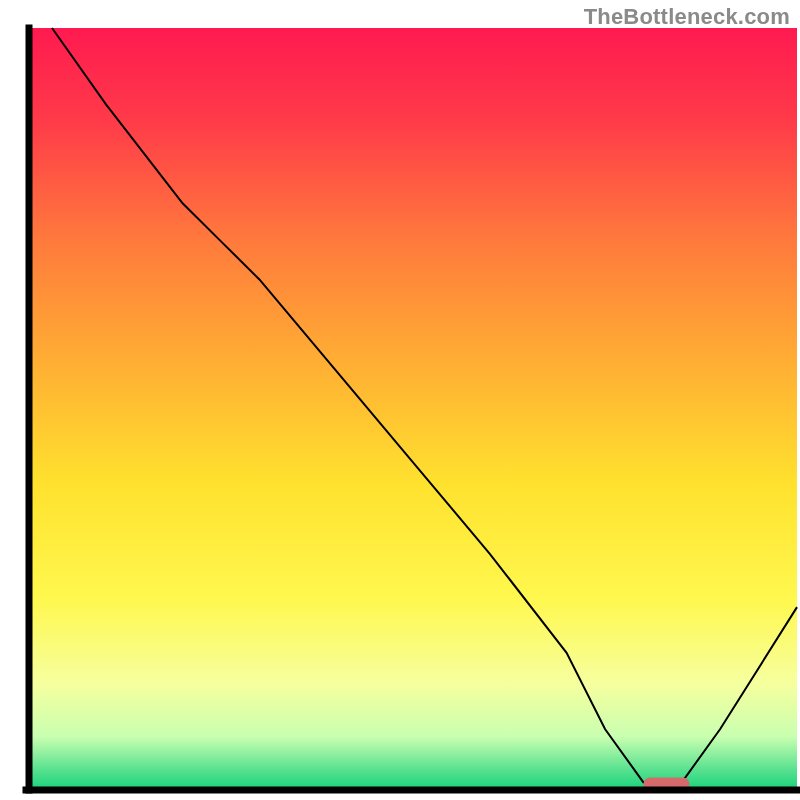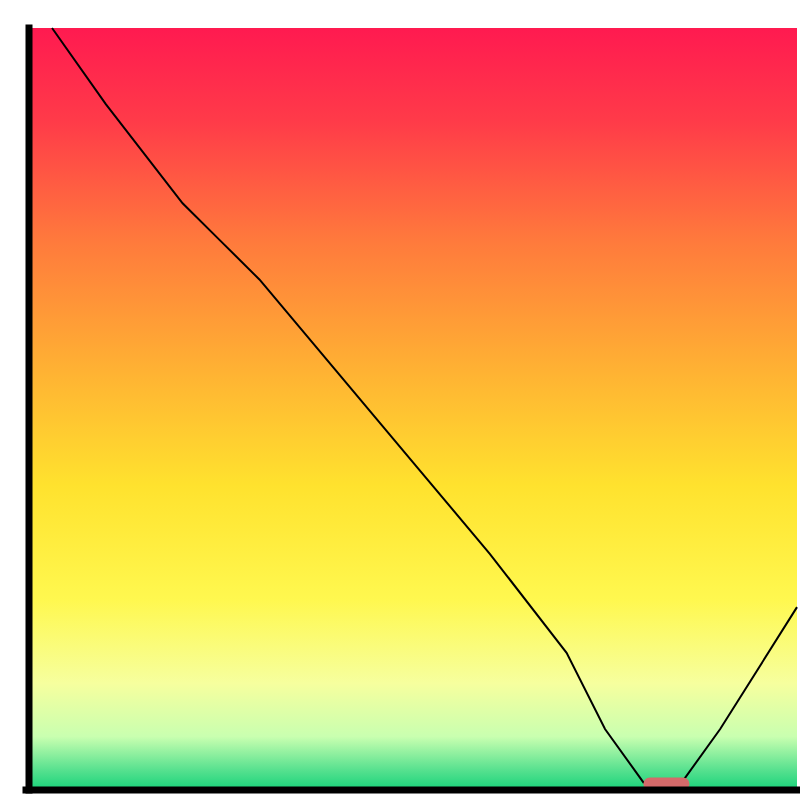--- a/index.html
+++ b/index.html
@@ -50,13 +50,14 @@
 
       <polyline id="curve" fill="none" stroke="#000000" stroke-width="2" points="52.04,28 105.80000000000001,104.19999999999999 182.60000000000002,203.26 221,241.36 259.4,279.46 336.20000000000005,370.9 413,462.34000000000003 489.79999999999995,553.78 566.5999999999999,652.84 605,729.0400000000001 643.4000000000001,782.38 681.8,782.38 720.2,729.0400000000001 797,607.12"></polyline>
 
       <rect id="marker-pill" rx="6.5" ry="6.5" fill="#d46a6a" x="643.4000000000001" y="777.404" width="46.07999999999993" height="13"></rect>
 
       <line id="axis-left" stroke="#000" stroke-width="7" stroke-linecap="square" x1="29" y1="28" x2="29" y2="790"></line>
       <line id="axis-bottom" stroke="#000" stroke-width="7" stroke-linecap="square" x1="26" y1="790" x2="797" y2="790"></line>
     </g>
   </svg>
 
+  <div class="watermark">TheBottleneck.com</div>
 </div>
 
 </body></html>

